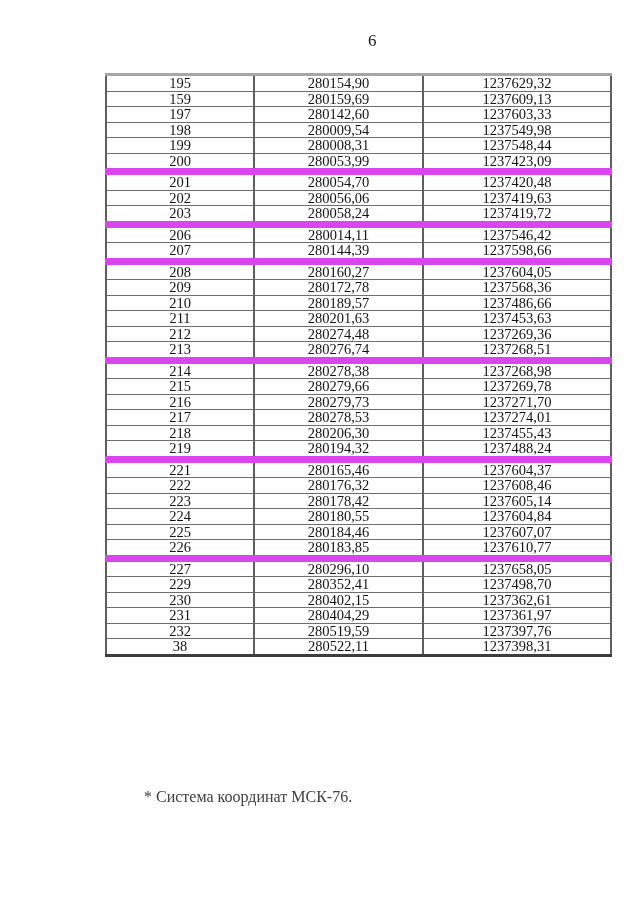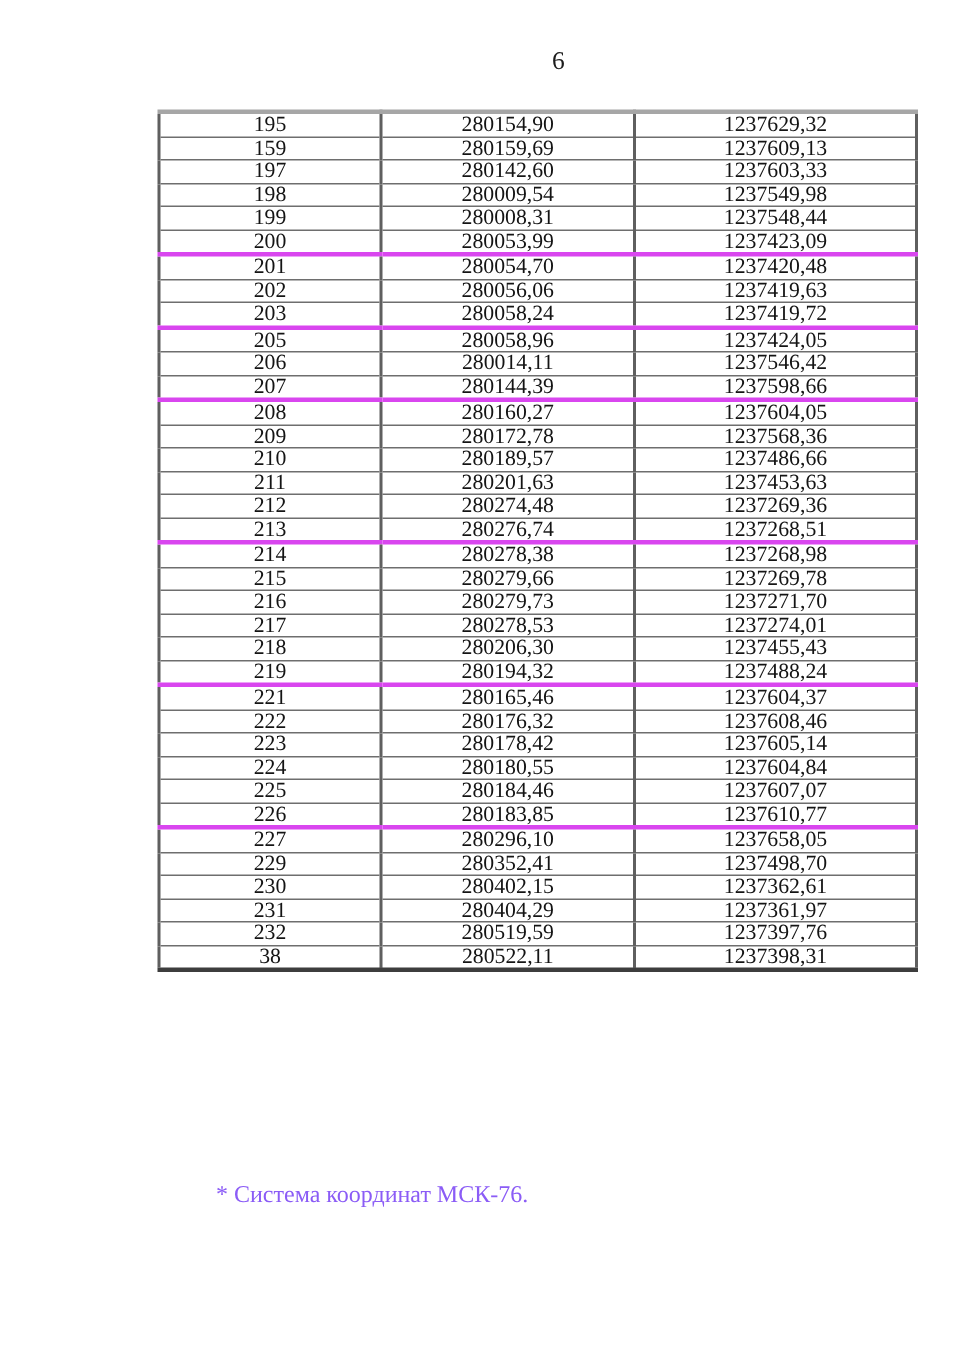--- a/index.html
+++ b/index.html
@@ -44,28 +44,28 @@
     text-align: center;
     vertical-align: middle;
     font-size: 14.5px;
     line-height: 1;
     padding: 0;
     overflow: hidden;
     white-space: nowrap;
     color: #141414;
   }
   table.coords tr.thick td {
-    border-bottom: 3px solid #d946ef;
+    border-bottom: 7px solid #d946ef;
   }
   .footnote {
     position: absolute;
     top: 788px;
     left: 144px;
     font-size: 16px;
-    color: #8b5cf6;
+    color: #404040;
   }
 </style>
 </head>
 <body>
 
 <div class="page">
 
   <div class="page-number">6</div>
 
   <table class="coords">
@@ -114,25 +114,20 @@
       <td>202</td>
       <td>280056,06</td>
       <td>1237419,63</td>
     </tr>
         <tr class="thick">
       <td>203</td>
       <td>280058,24</td>
       <td>1237419,72</td>
     </tr>
         <tr>
-      <td>205</td>
-      <td>280058,96</td>
-      <td>1237424,05</td>
-    </tr>
-        <tr>
       <td>206</td>
       <td>280014,11</td>
       <td>1237546,42</td>
     </tr>
         <tr class="thick">
       <td>207</td>
       <td>280144,39</td>
       <td>1237598,66</td>
     </tr>
         <tr>

